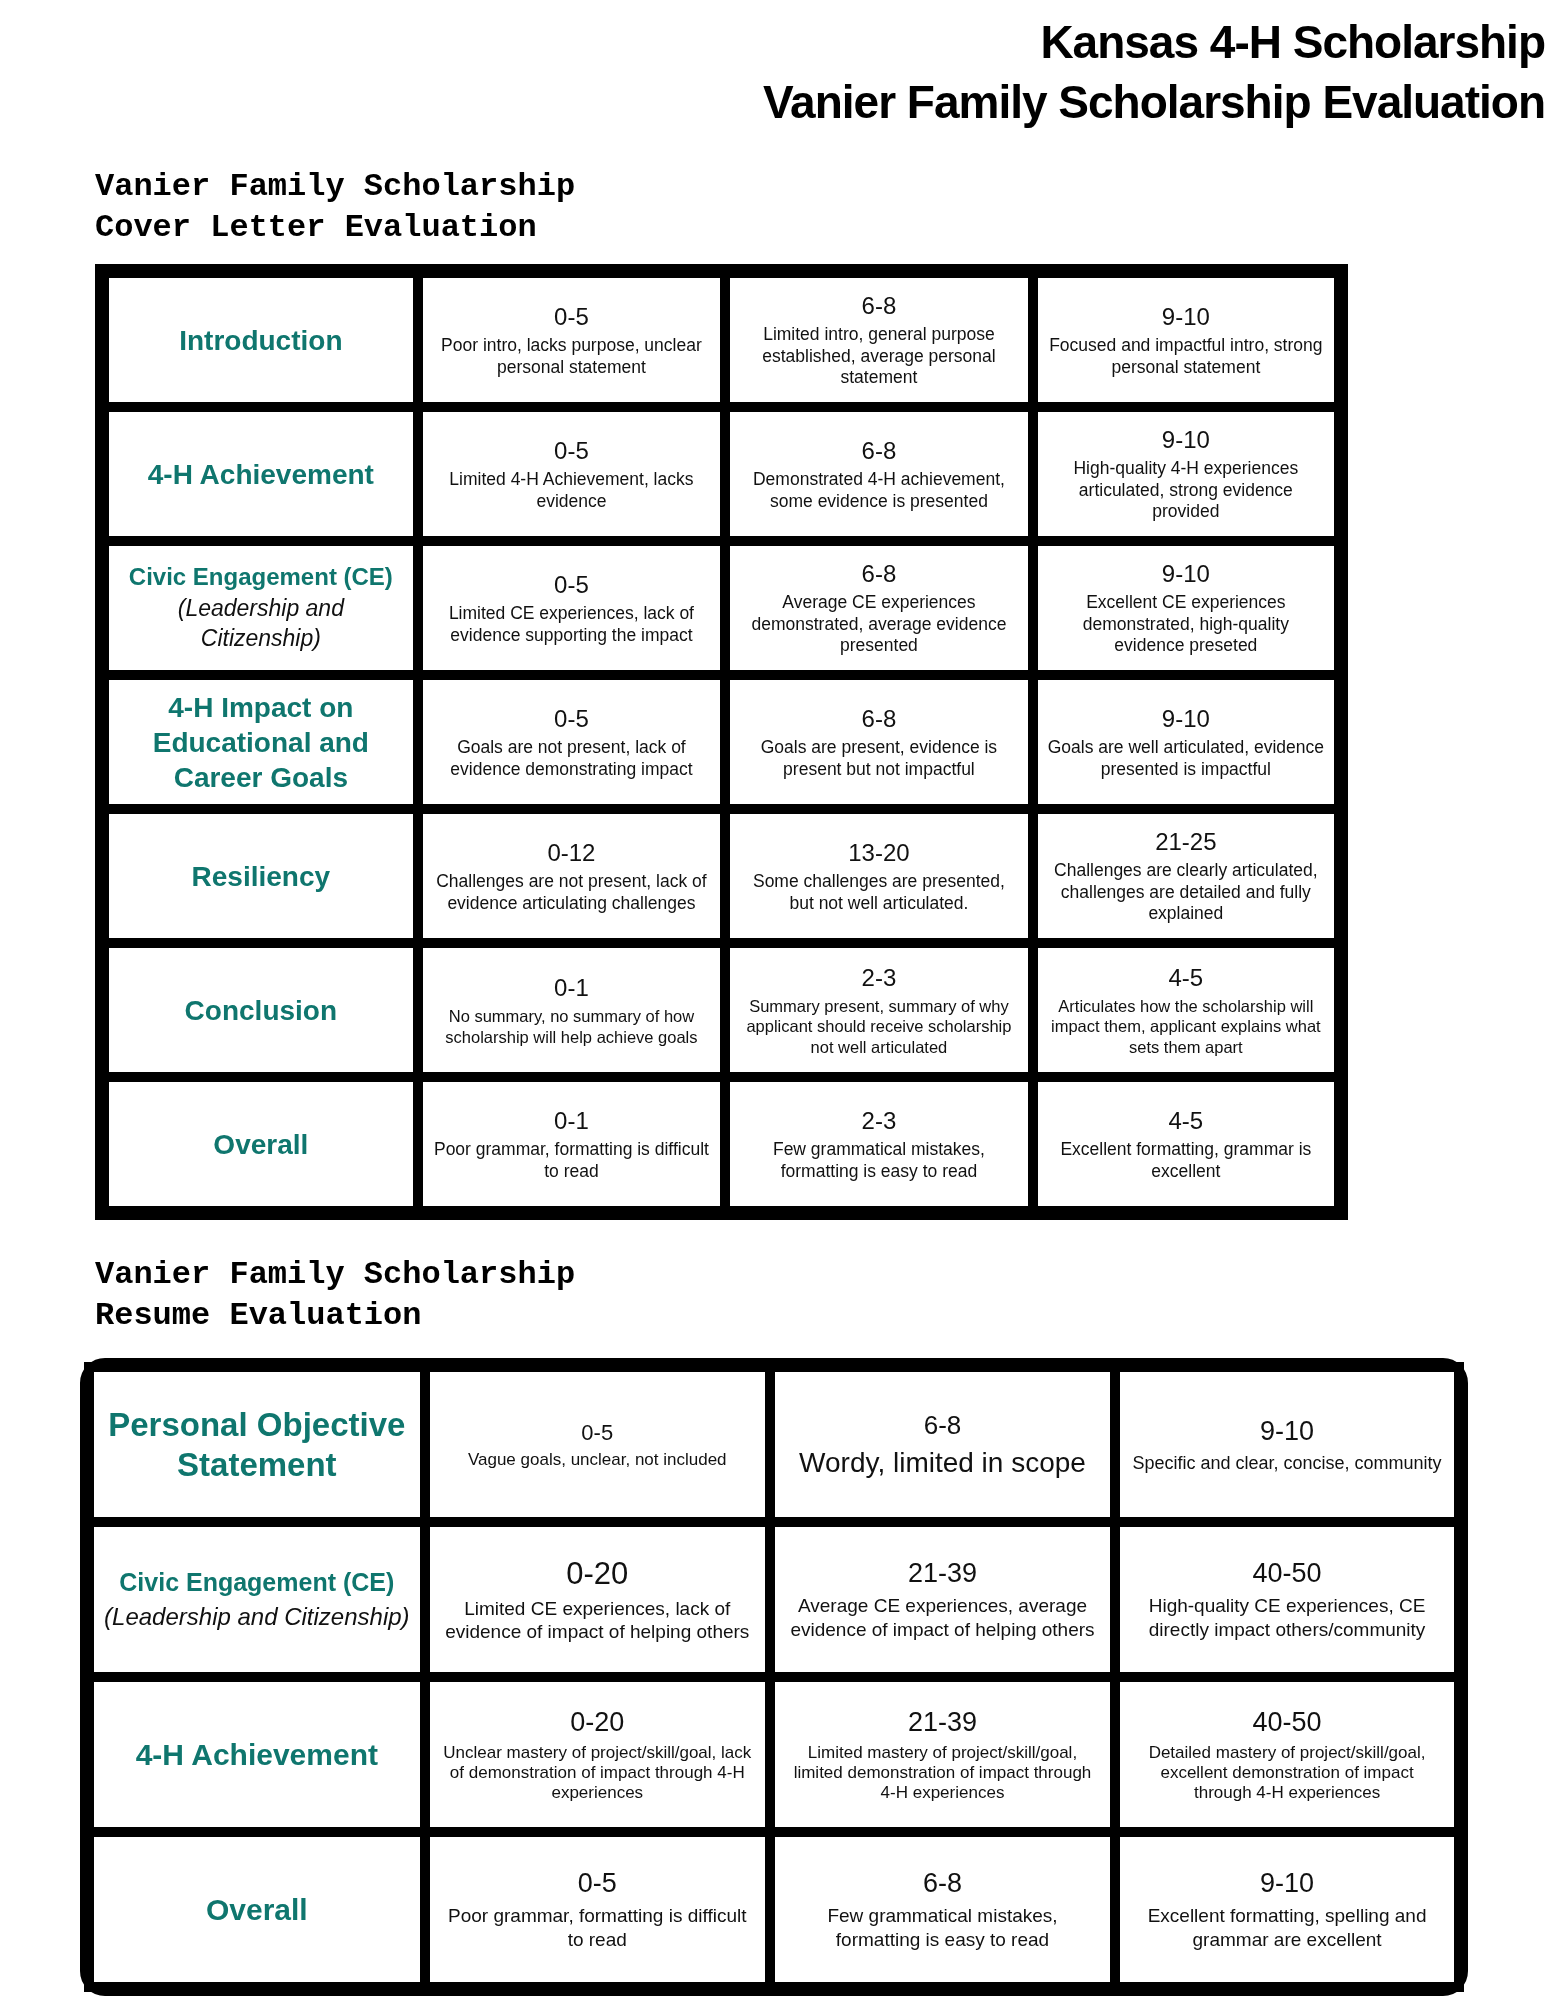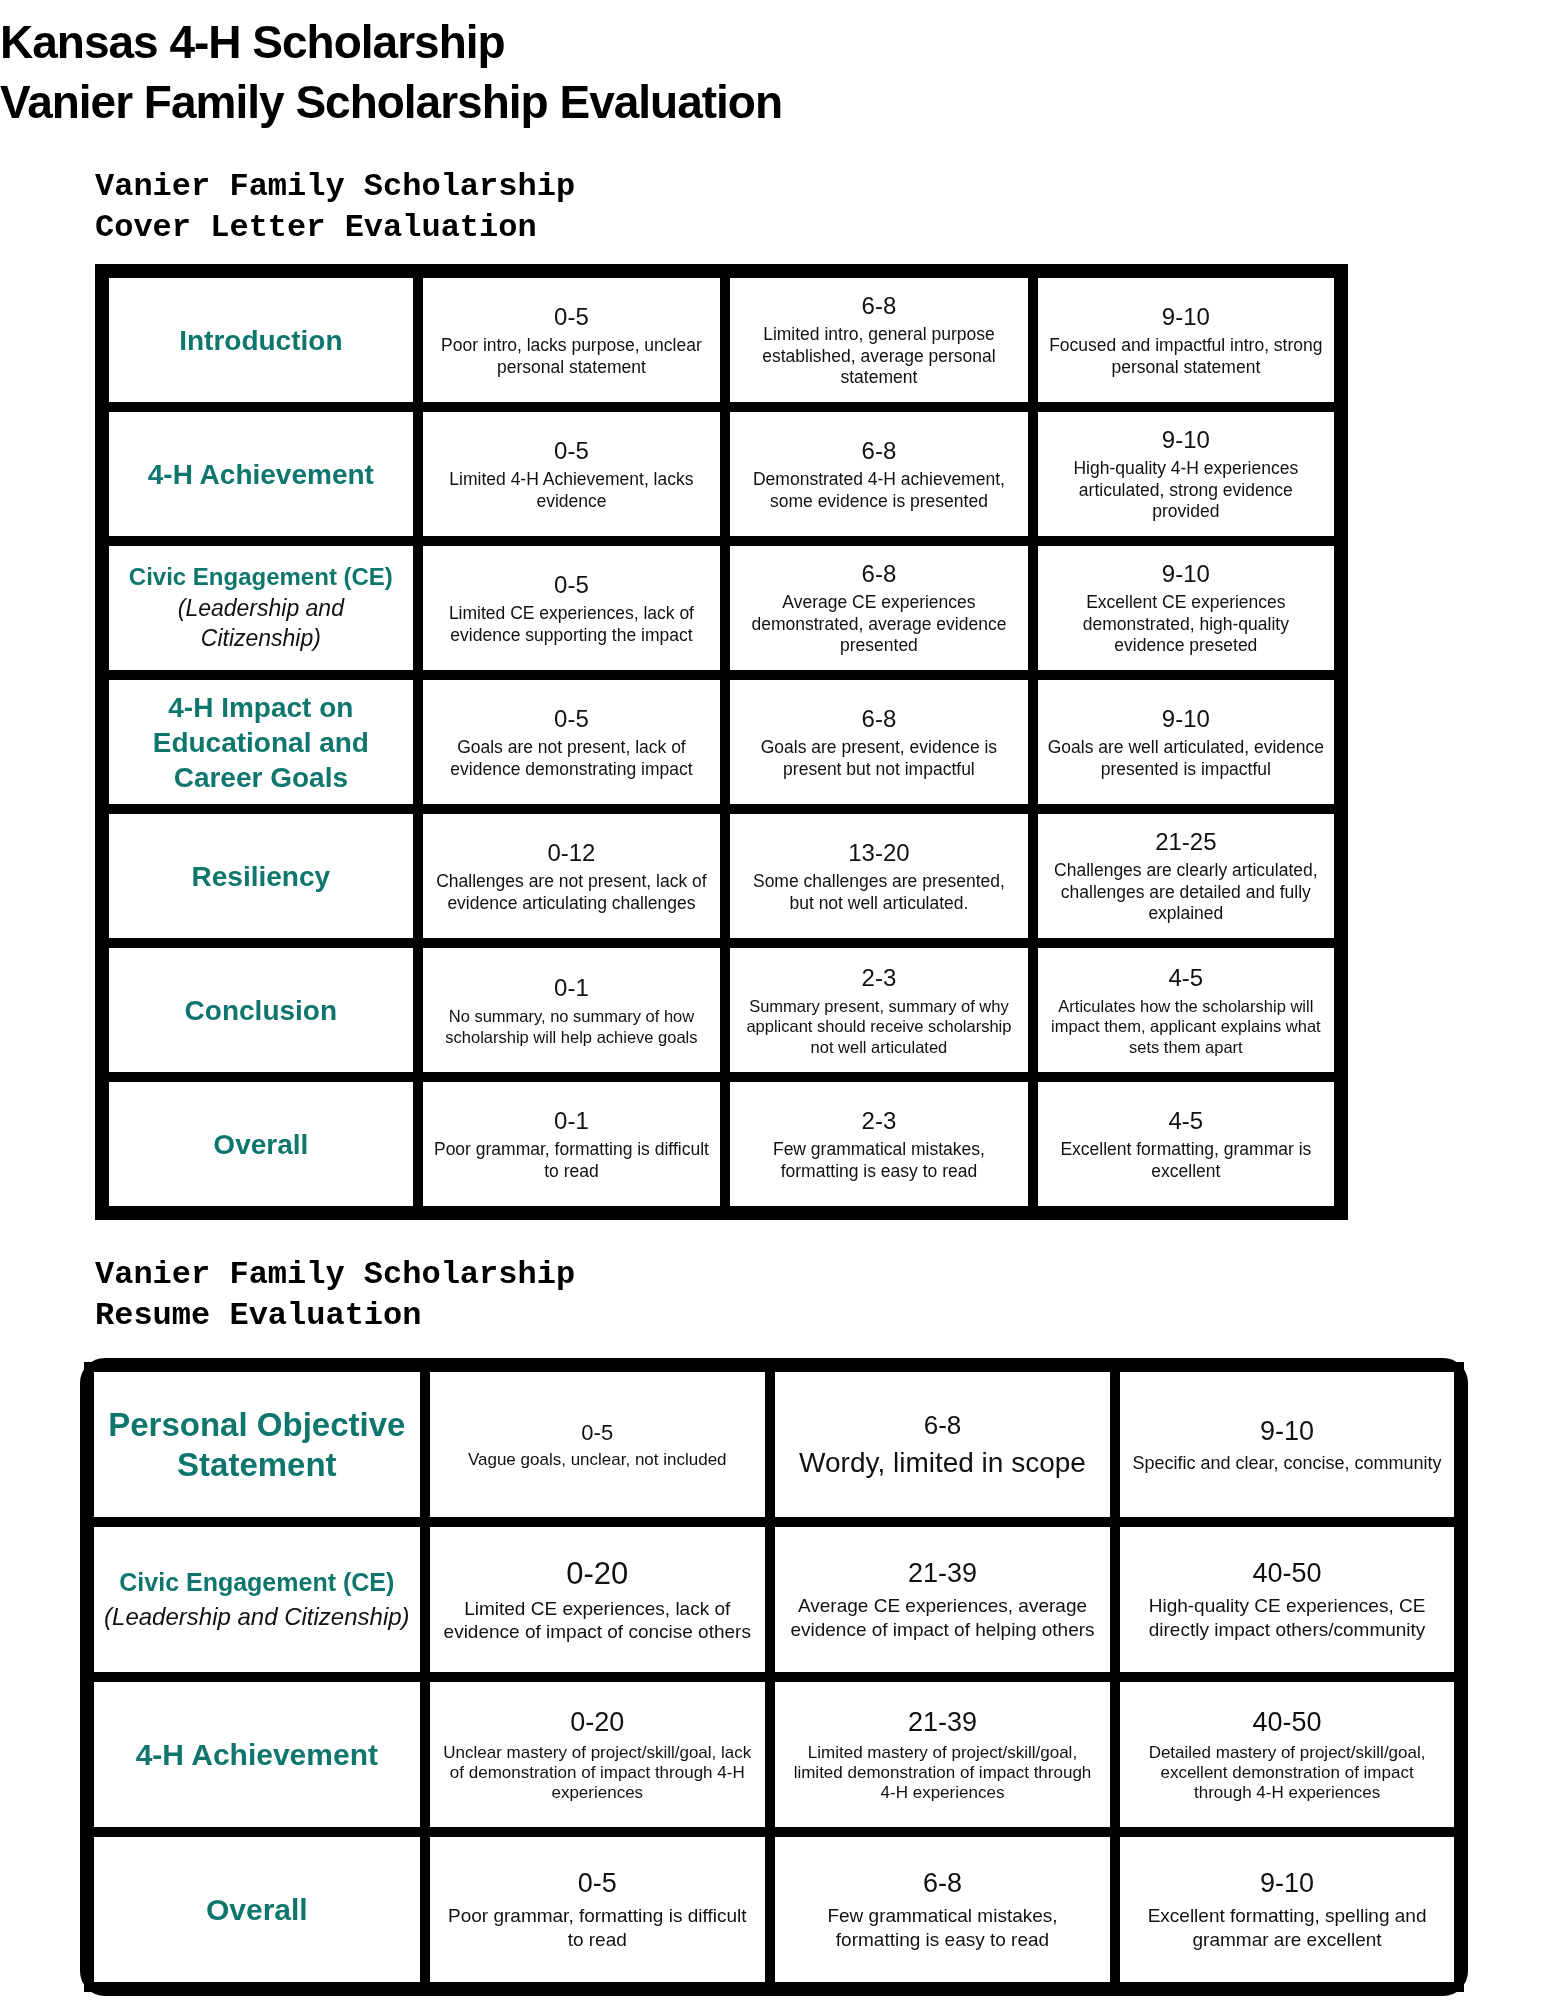--- a/index.html
+++ b/index.html
@@ -12,21 +12,21 @@
   .page {
     position: relative;
     width: 1545px;
     height: 2000px;
     overflow: hidden;
     background: #ffffff;
   }
   
   .main-title {
     padding-top: 12px;
-    text-align: left;
+    text-align: right;
     font-weight: 800;
     letter-spacing: -1px;
   }
   .main-title .line {
     font-size: 46px;
     line-height: 60px;
   }
   
   .section-heading {
     font-family: Liberation Mono, monospace;
@@ -292,21 +292,21 @@
             <div class="desc">Specific and clear, concise, community</div>
           </td>
         </tr>
         <tr>
           <td class="label-cell">
             <div class="label">Civic Engagement (CE)</div>
             <div class="sublabel">(Leadership and Citizenship)</div>
           </td>
           <td class="score-cell">
             <div class="range">0-20</div>
-            <div class="desc">Limited CE experiences, lack of evidence of impact of concise others</div>
+            <div class="desc">Limited CE experiences, lack of evidence of impact of helping others</div>
           </td>
           <td class="score-cell">
             <div class="range">21-39</div>
             <div class="desc">Average CE experiences, average evidence of impact of helping others</div>
           </td>
           <td class="score-cell">
             <div class="range">40-50</div>
             <div class="desc">High-quality CE experiences, CE directly impact others/community</div>
           </td>
         </tr>

